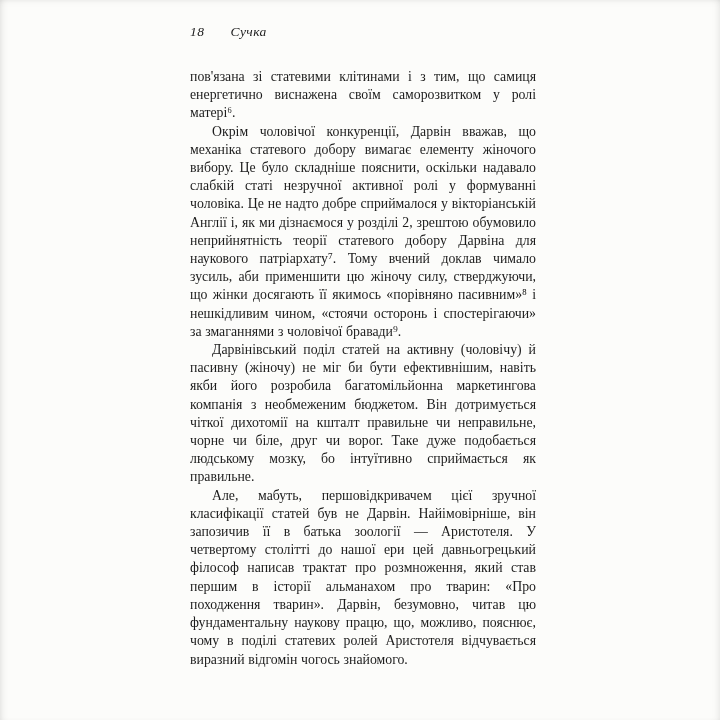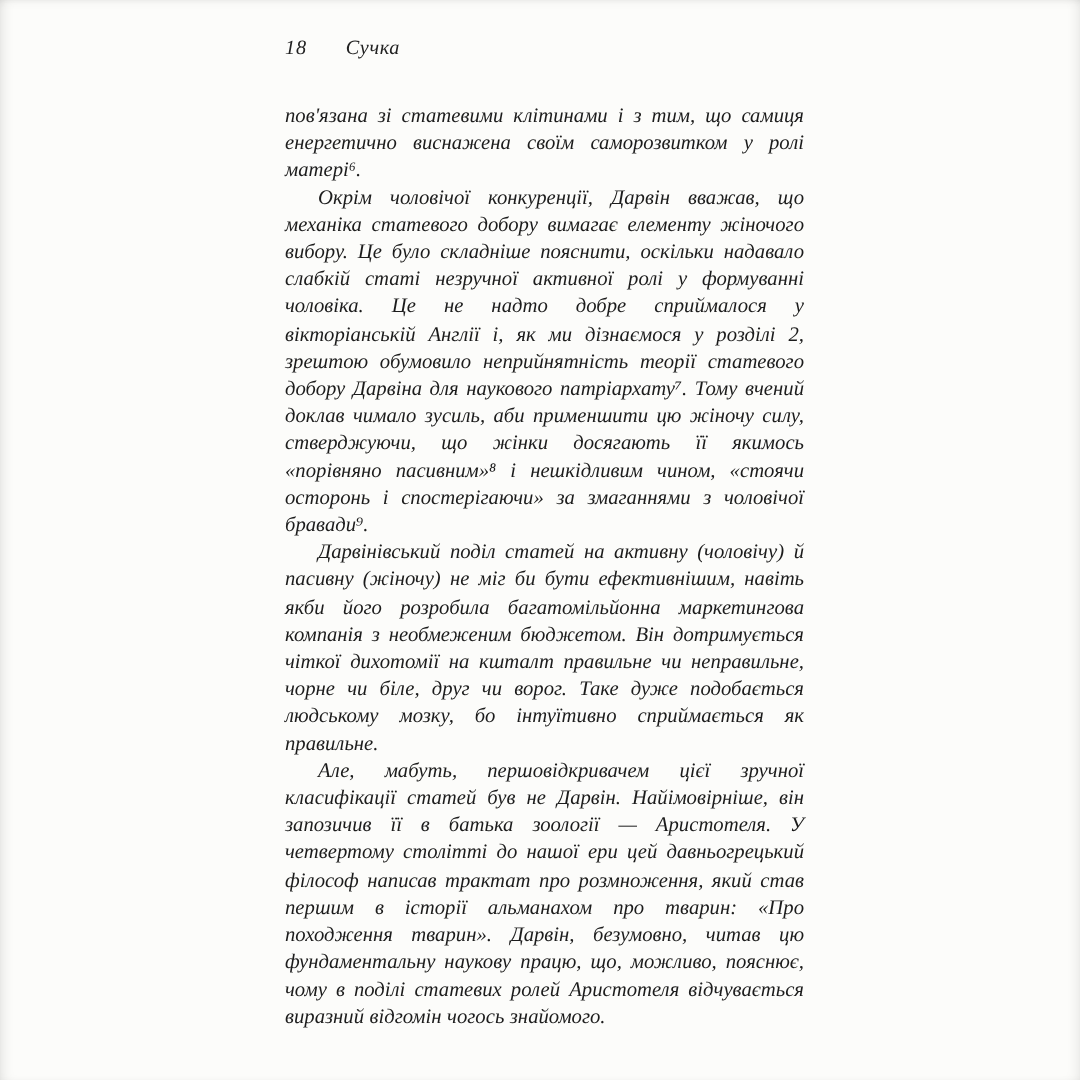--- a/index.html
+++ b/index.html
@@ -49,21 +49,20 @@
     font-size: 13.8px;
     line-height: 18.2px;
     text-align: justify;
     hyphens: auto;
     -webkit-hyphens: auto;
     word-spacing: 0.2px;
   }
   .text-block p {
     margin: 0;
     text-indent: 0;
-    font-style: italic;
   }
   .text-block p.indent {
     text-indent: 22px;
   }
 </style>
 </head>
 <body>
 
 <div class="scan-page">
 

